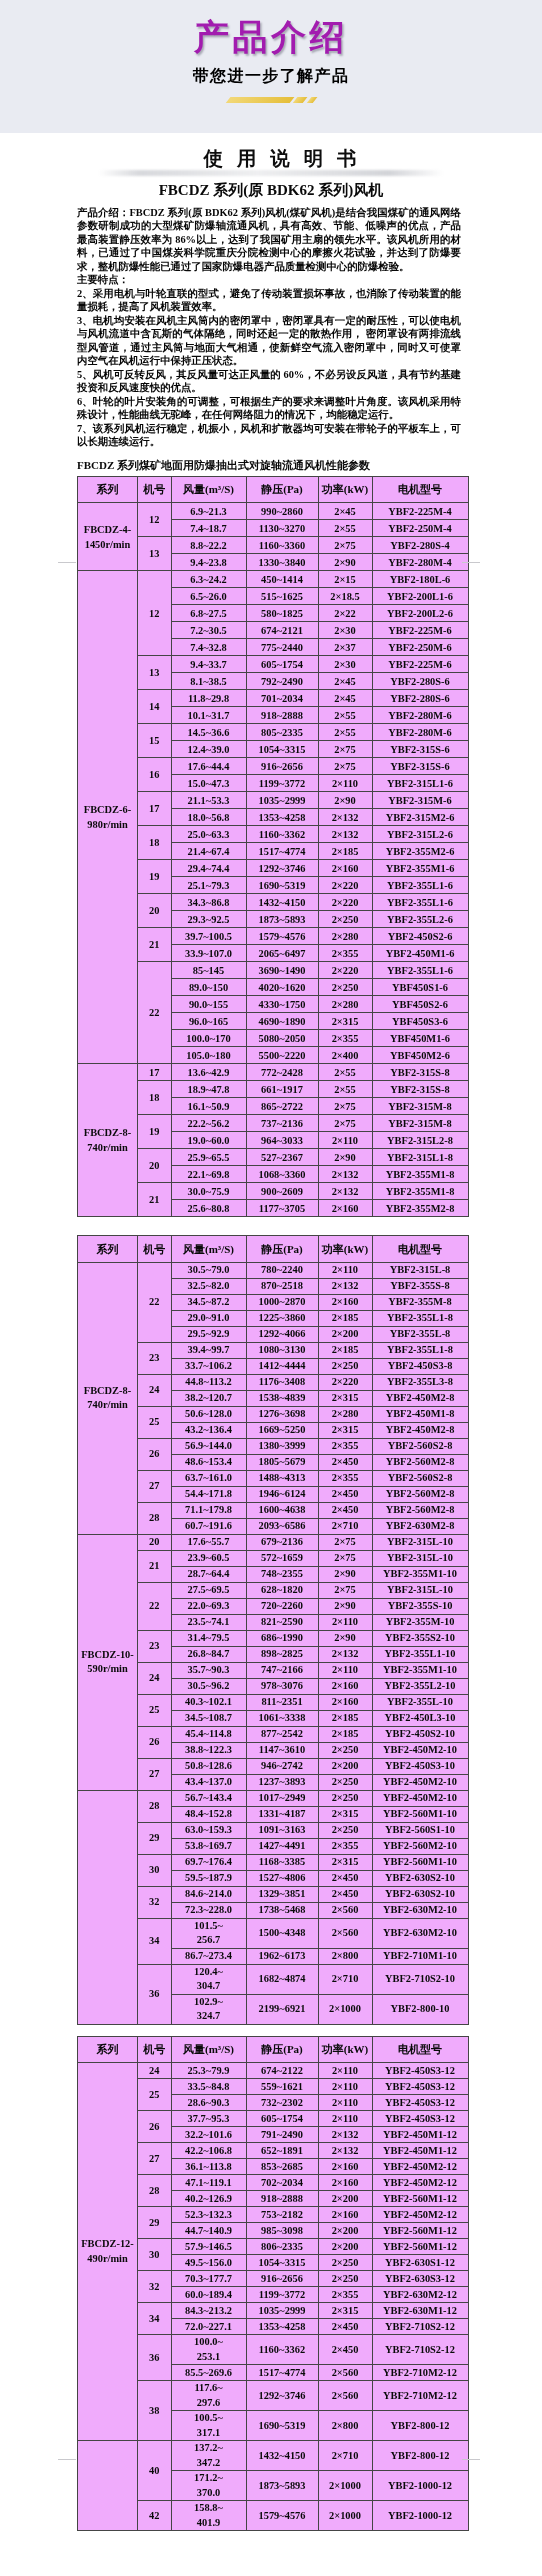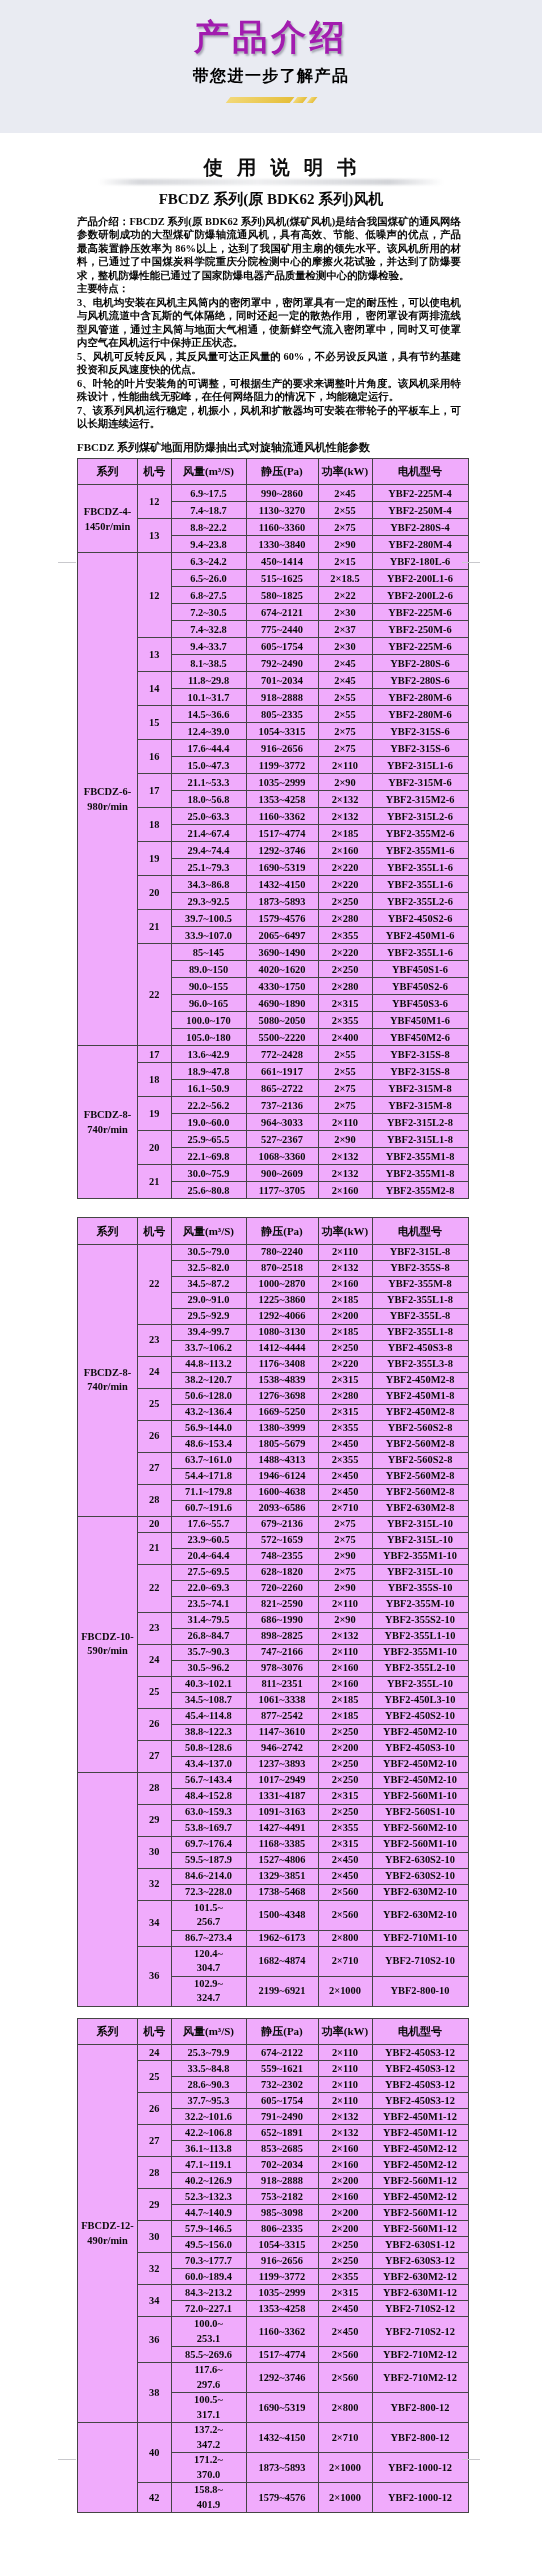--- a/index.html
+++ b/index.html
@@ -18,21 +18,21 @@
   .hero-sub{font-size:16px;font-weight:bold;color:#000000;margin-top:8.3px;letter-spacing:1.4px;}
   .divider{margin-top:9.7px;display:flex;justify-content:center;align-items:center;gap:3.5px;}
   .divider i{display:block;height:6.2px;transform:skewX(-38deg);
     background:linear-gradient(90deg,#f2d878,#e5be3a);}
   .divider .b1{width:64px;}
   .divider .b2{width:10.4px;}
   .divider .b3{width:5.5px;}
   
   .manual-title{
     text-align:center;font-size:19.4px;font-weight:bold;color:#0d0d0d;
-    letter-spacing:14px;padding-left:32px;margin-top:24px;line-height:21px;
+    letter-spacing:14px;padding-left:32px;margin-top:15px;line-height:21px;
   }
   .scan-shadow{
     width:346px;height:5.5px;margin:1.4px auto 0;border-radius:2.8px;filter:blur(0.8px);
     background:linear-gradient(90deg,rgba(0,0,0,0),rgba(95,100,115,.25) 12%,
       rgba(95,100,115,.10) 46%,rgba(95,100,115,.28) 84%,rgba(0,0,0,0));
   }
   .product-heading{text-align:center;font-size:15px;font-weight:bold;margin-top:5.5px;line-height:18px;}
   
   .content{width:384px;margin:6.2px 0 0 77px;font-size:10.4px;line-height:13.5px;
     font-weight:bold;text-align:justify;color:#060606;}
@@ -72,20 +72,21 @@
   </div>
 </div>
 
 <div class="manual-title">使用说明书</div>
 <div class="scan-shadow"></div>
 <div class="product-heading">FBCDZ 系列(原 BDK62 系列)风机</div>
 
 <div class="content">
   <p>产品介绍：FBCDZ 系列(原 BDK62 系列)风机(煤矿风机)是结合我国煤矿的通风网络参数研制成功的大型煤矿防爆轴流通风机，具有高效、节能、低噪声的优点，产品最高装置静压效率为 86%以上，达到了我国矿用主扇的领先水平。该风机所用的材料，已通过了中国煤炭科学院重庆分院检测中心的摩擦火花试验，并达到了防爆要求，整机防爆性能已通过了国家防爆电器产品质量检测中心的防爆检验。</p>
   <p>主要特点：</p>
+  <p>2、采用电机与叶轮直联的型式，避免了传动装置损坏事故，也消除了传动装置的能量损耗，提高了风机装置效率。</p>
   <p>3、电机均安装在风机主风筒内的密闭罩中，密闭罩具有一定的耐压性，可以使电机与风机流道中含瓦斯的气体隔绝，同时还起一定的散热作用， 密闭罩设有两排流线型风管道，通过主风筒与地面大气相通，使新鲜空气流入密闭罩中，同时又可使罩内空气在风机运行中保持正压状态。</p>
   <p>5、风机可反转反风，其反风量可达正风量的 60%，不必另设反风道，具有节约基建投资和反风速度快的优点。</p>
   <p>6、叶轮的叶片安装角的可调整，可根据生产的要求来调整叶片角度。该风机采用特殊设计，性能曲线无驼峰，在任何网络阻力的情况下，均能稳定运行。</p>
   <p>7、该系列风机运行稳定，机振小，风机和扩散器均可安装在带轮子的平板车上，可以长期连续运行。</p>
 </div>
 
 <div class="table-caption">FBCDZ 系列煤矿地面用防爆抽出式对旋轴流通风机性能参数</div>
 
 <table class="spec t1">
     <thead>
@@ -96,21 +97,21 @@
         <th>静压(Pa)</th>
         <th>功率(kW)</th>
         <th>电机型号</th>
       </tr>
     </thead>
     <tbody>
       <tr>
         <td class="series-cell" rowspan="4">FBCDZ-4-
 1450r/min</td>
         <td rowspan="2">12</td>
-        <td>6.9~17.5</td>
+        <td>6.9~21.3</td>
         <td>990~2860</td>
         <td>2×45</td>
         <td>YBF2-225M-4</td>
       </tr>
       <tr>
         <td>7.4~18.7</td>
         <td>1130~3270</td>
         <td>2×55</td>
         <td>YBF2-250M-4</td>
       </tr>
@@ -511,21 +512,21 @@
         <td>YBF2-315L-10</td>
       </tr>
       <tr>
         <td rowspan="2">21</td>
         <td>23.9~60.5</td>
         <td>572~1659</td>
         <td>2×75</td>
         <td>YBF2-315L-10</td>
       </tr>
       <tr>
-        <td>20.4~64.4</td>
+        <td>28.7~64.4</td>
         <td>748~2355</td>
         <td>2×90</td>
         <td>YBF2-355M1-10</td>
       </tr>
       <tr>
         <td rowspan="3">22</td>
         <td>27.5~69.5</td>
         <td>628~1820</td>
         <td>2×75</td>
         <td>YBF2-315L-10</td>

